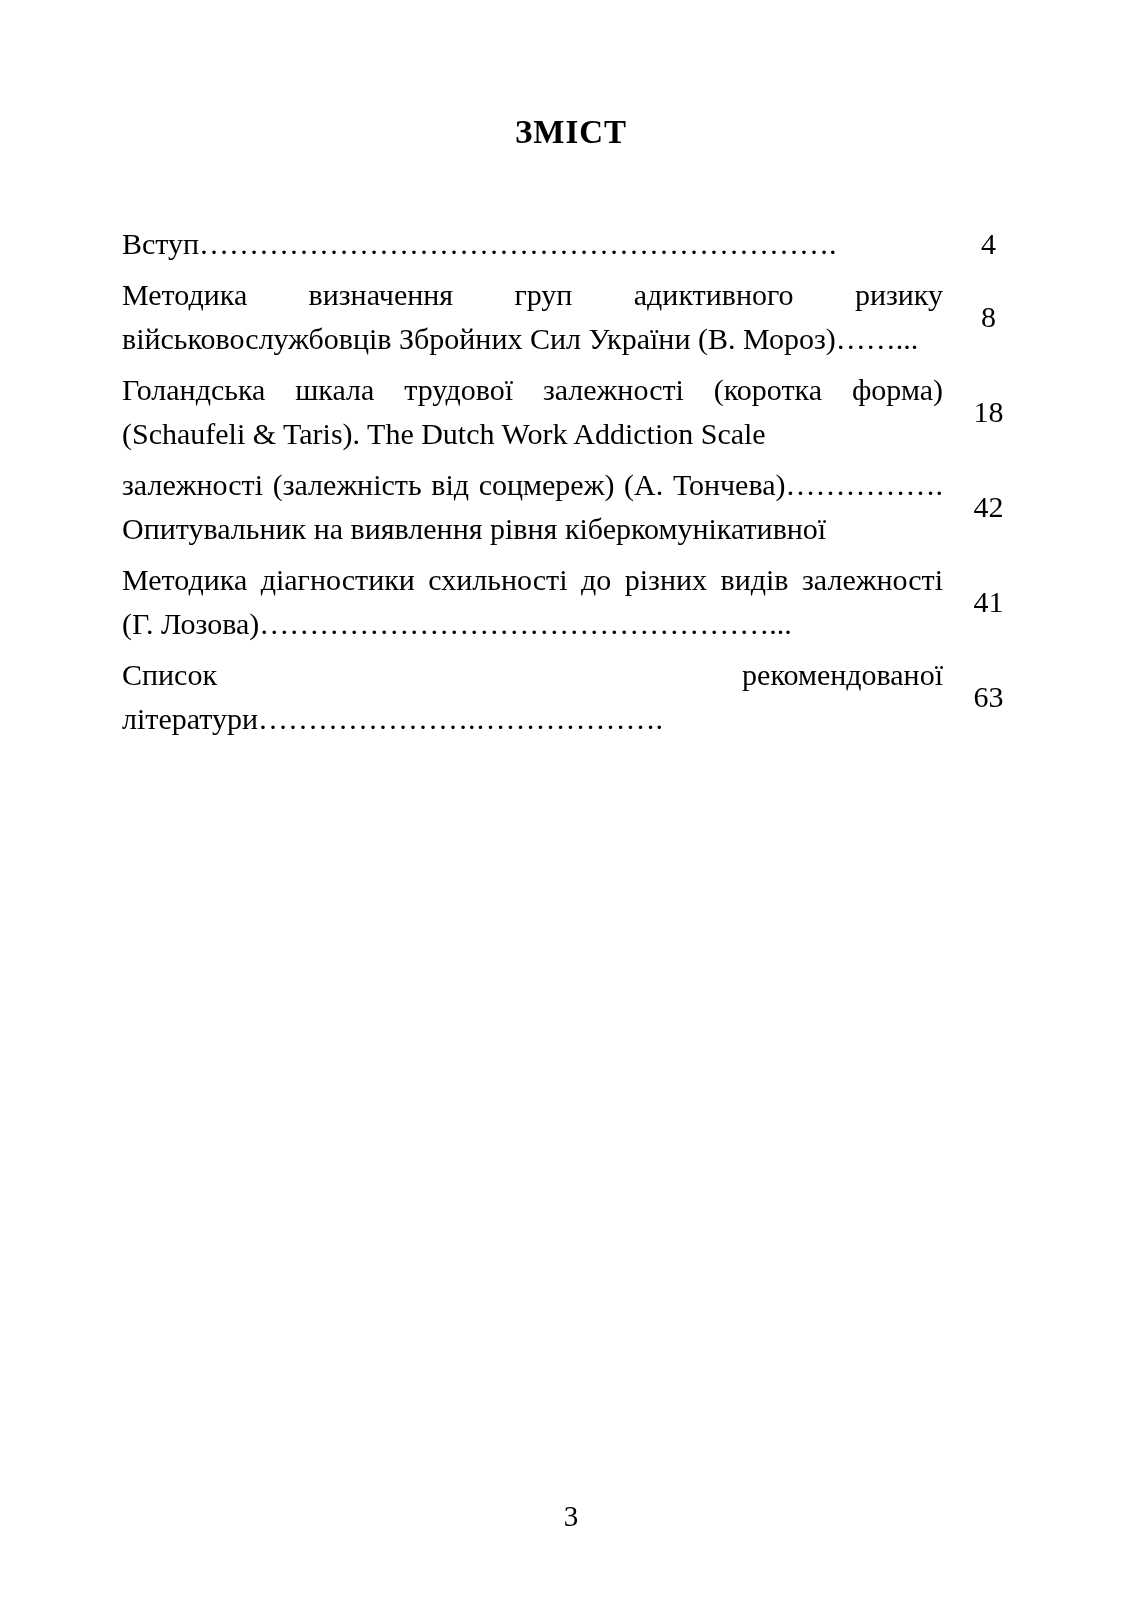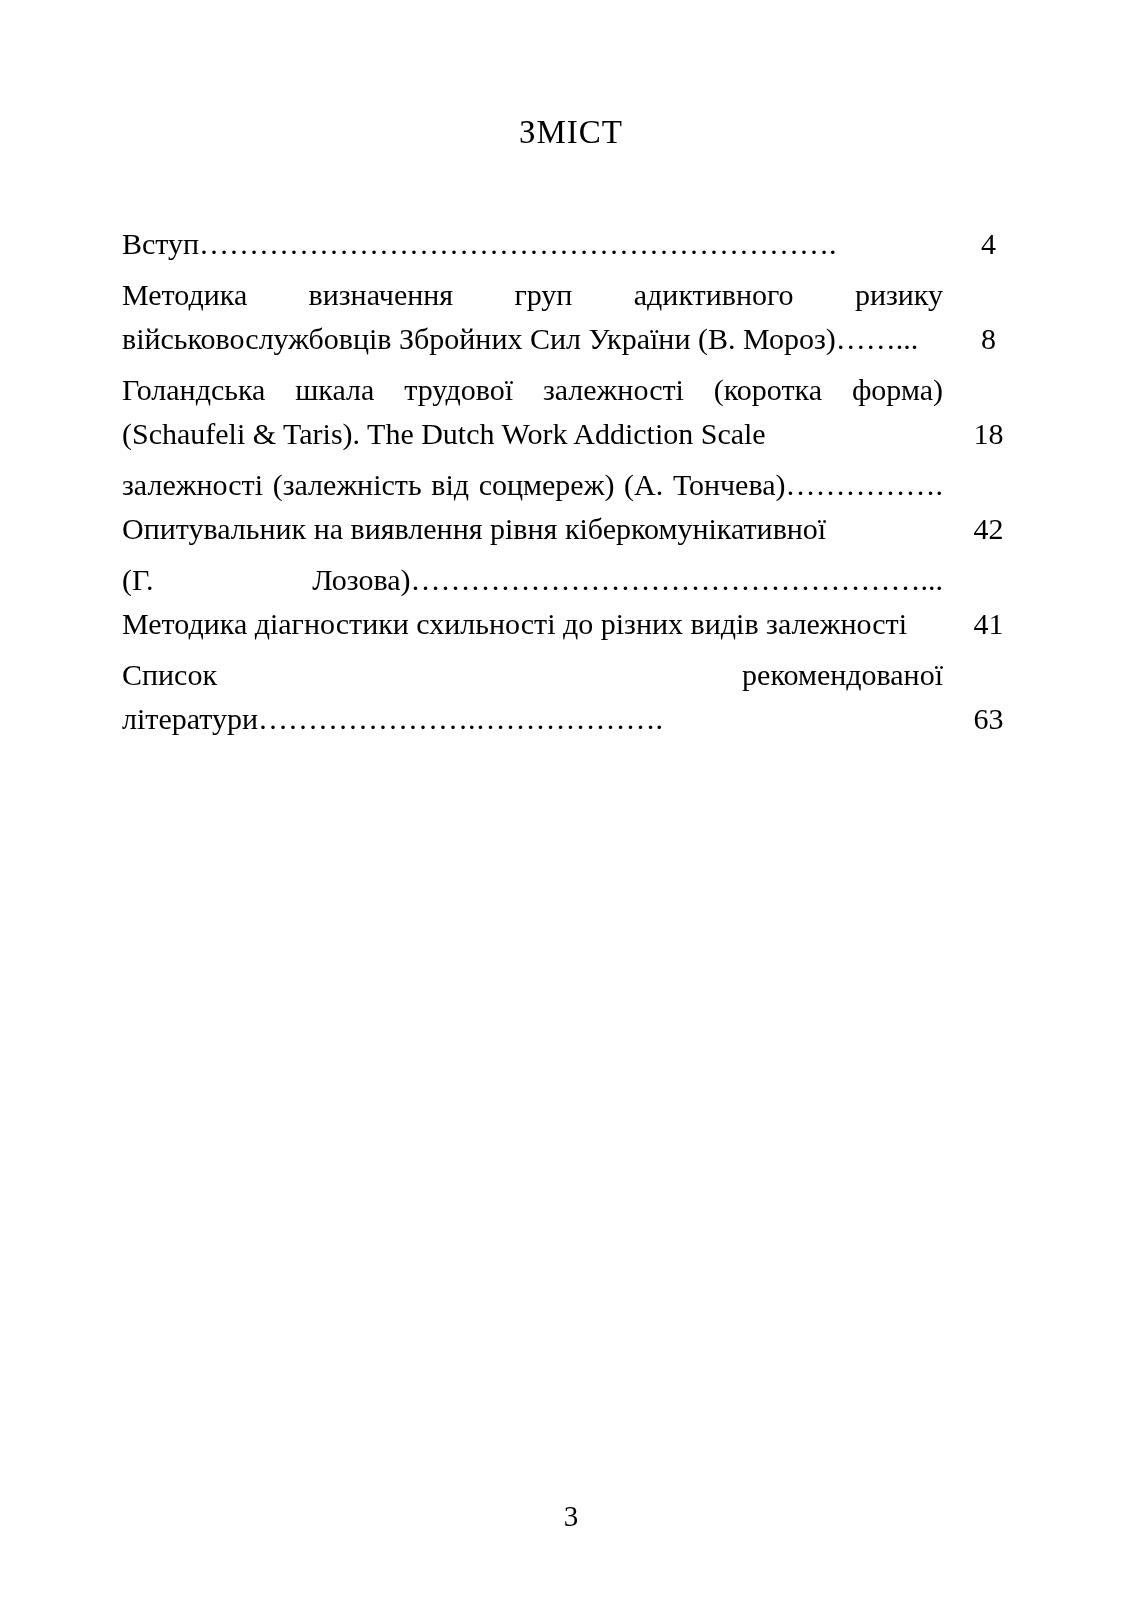--- a/index.html
+++ b/index.html
@@ -13,32 +13,32 @@
     height: 1615px;
     background: #ffffff;
     color: #000000;
     font-family: "Liberation Serif", "DejaVu Serif", serif;
     overflow: hidden;
   }
   .doc-title {
     margin-top: 113px;
     text-align: center;
     font-size: 33px;
-    font-weight: normal;
+    font-weight: bold;
     line-height: 1.2;
     letter-spacing: 1px;
   }
   .toc {
     margin-top: 69px;
     margin-left: 122px;
     width: 912px;
   }
   .toc-row {
     display: flex;
-    align-items: flex-end;
+    align-items: center;
     margin-bottom: 7px;
     font-family: Liberation Serif, serif;
   }
   .entry-title {
     width: 821px;
     font-size: 30px;
   }
   .entry-title .line {
     line-height: 44px;
     text-align: justify;
@@ -100,22 +100,22 @@
     <div class="toc-row">
       <div class="entry-title">
         <div class="line">залежності (залежність від соцмереж) (А. Тончева)…………….</div>
         <div class="line">Опитувальник на виявлення рівня кіберкомунікативної</div>
       </div>
       <div class="entry-page">42</div>
     </div>
 
     <div class="toc-row">
       <div class="entry-title">
+        <div class="line">Методика діагностики схильності до різних видів залежності</div>
         <div class="line">(Г. Лозова)……………………………………………...</div>
-        <div class="line">Методика діагностики схильності до різних видів залежності</div>
       </div>
       <div class="entry-page">41</div>
     </div>
 
     <div class="toc-row">
       <div class="entry-title">
         <div class="line">Список рекомендованої літератури………………….……………….</div>
       </div>
       <div class="entry-page">63</div>
     </div>

